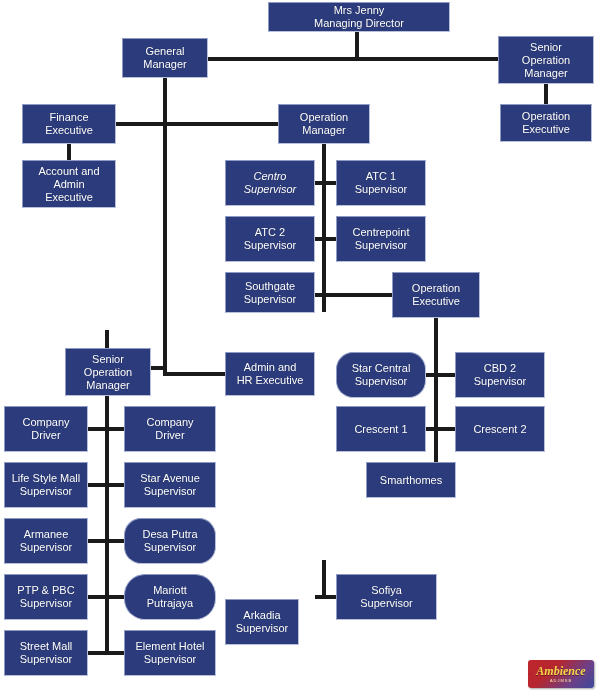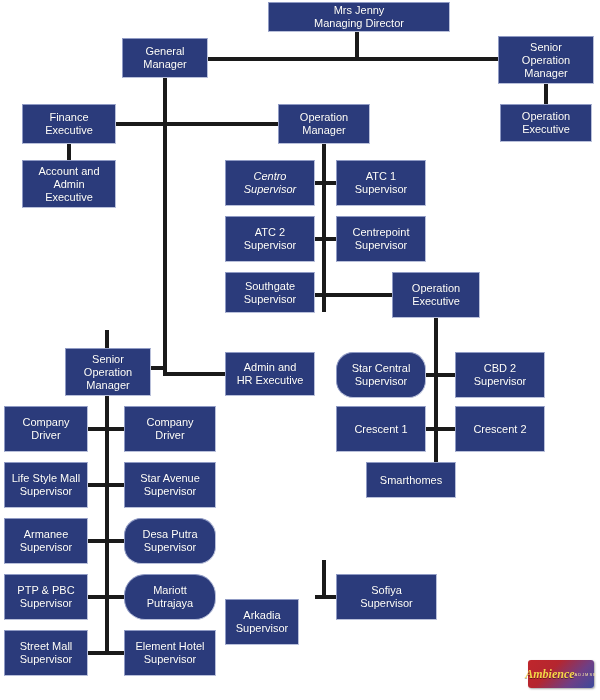--- a/index.html
+++ b/index.html
@@ -43,21 +43,21 @@
   #logo {
     position: absolute;
     left: 528px;
     top: 660px;
     width: 66px;
     height: 28px;
     border-radius: 3px;
     background: linear-gradient(135deg, #c0262c 0%, #b5262f 35%, #6e3f86 70%, #3b4a9c 100%);
     box-shadow: 1px 1px 2px rgba(0,0,0,0.35);
     display: flex;
-    flex-direction: row;
+    flex-direction: column;
     align-items: center;
     justify-content: center;
     z-index: 3;
   }
   #logo .logo-main {
     font-family: "Liberation Serif", serif;
     font-weight: bold;
     font-style: italic;
     font-size: 12px;
     line-height: 12px;

